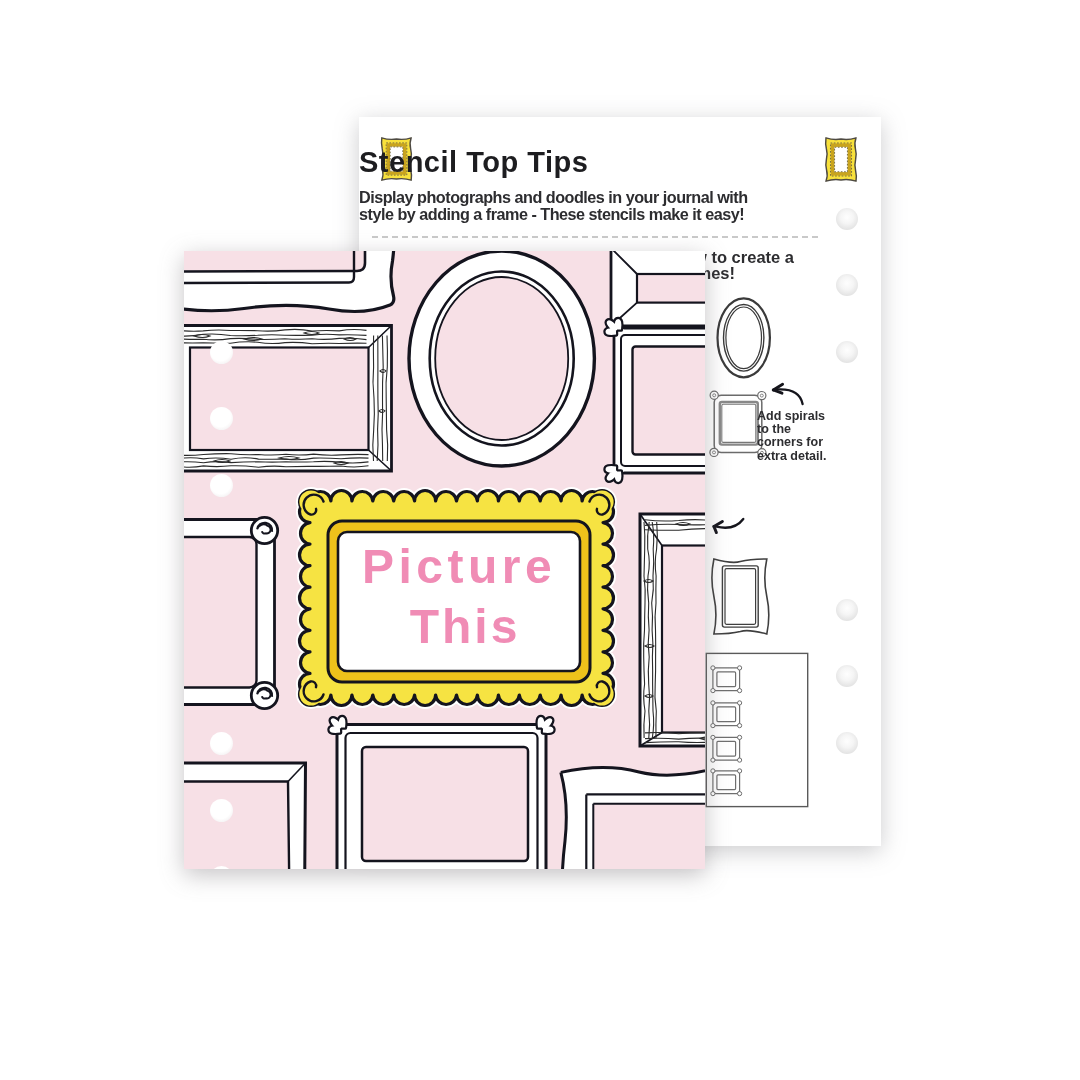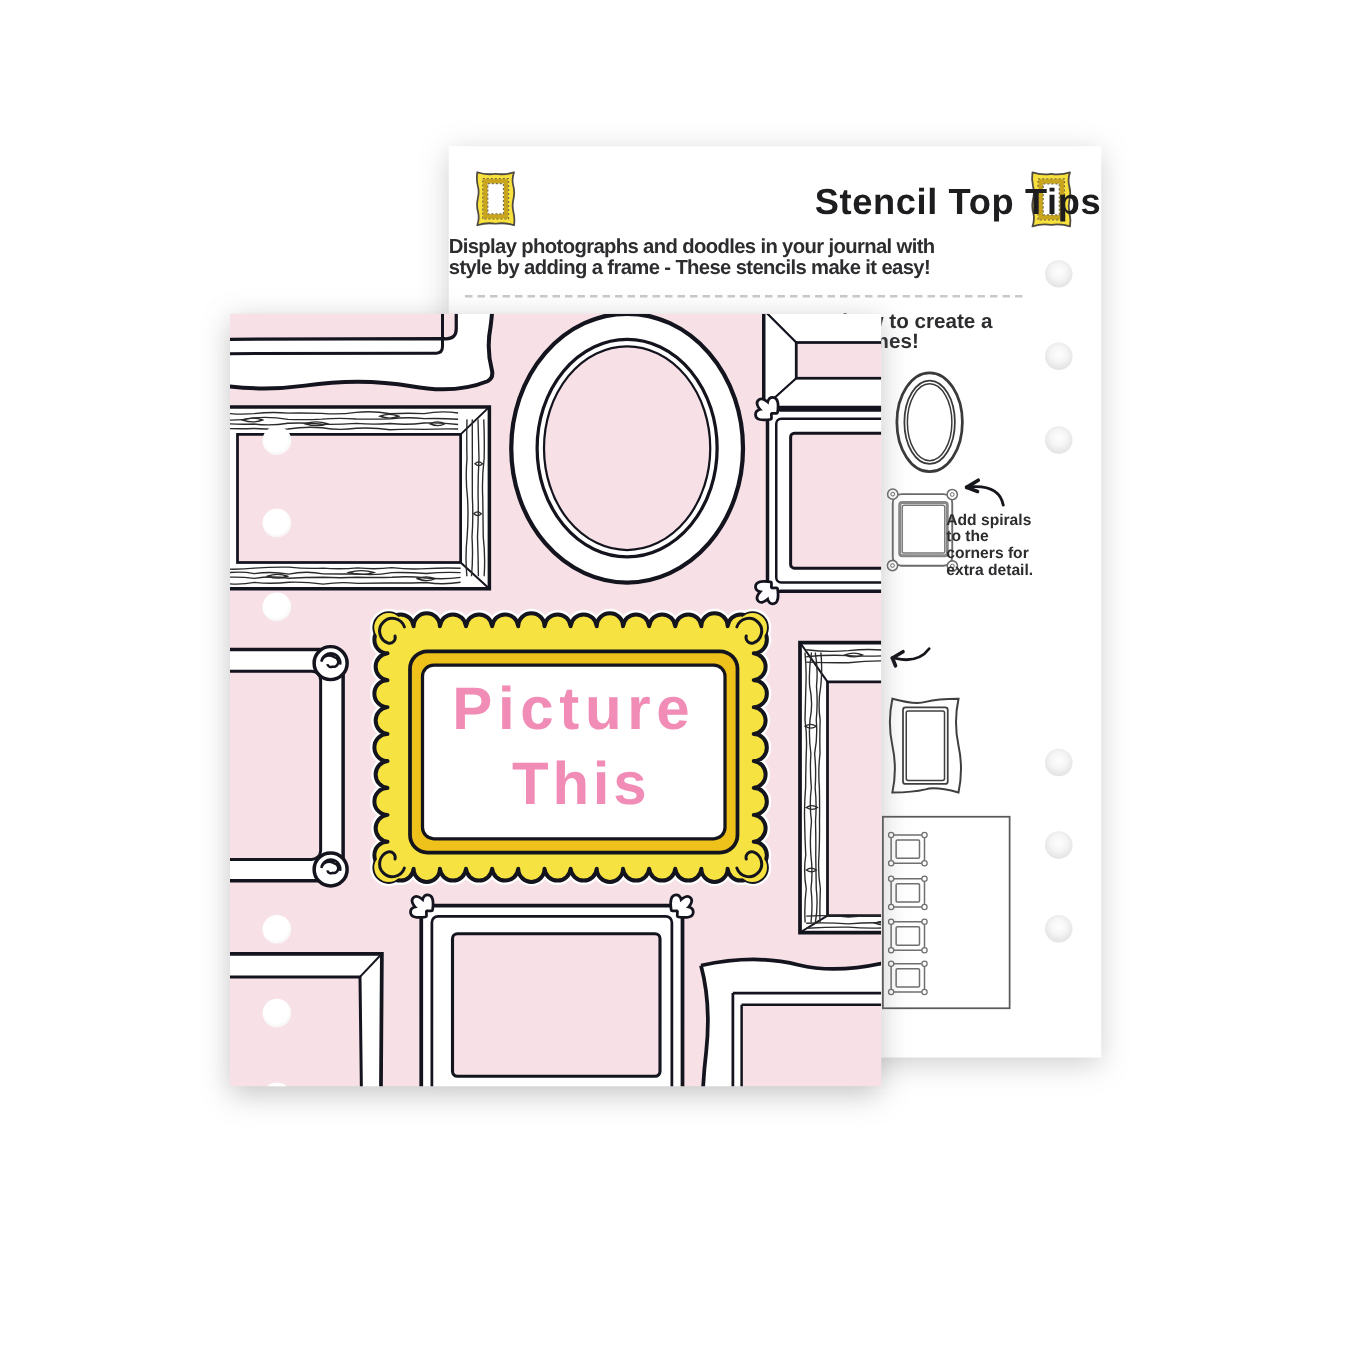--- a/index.html
+++ b/index.html
@@ -1,19 +1,19 @@
 <!DOCTYPE html>
 <html><head><meta charset="utf-8"><style>
 * { margin:0; padding:0; box-sizing:border-box; }
 html,body { width:1080px; height:1080px; background:#ffffff; font-family:"Liberation Sans",sans-serif; position:relative; overflow:hidden; }
 .card { position:absolute; background:#fff; }
 #wcard { left:359px; top:117px; width:522px; height:729px; box-shadow:0 5px 22px rgba(120,120,125,0.38); }
 #pcard { left:184px; top:251px; width:521px; height:618px; background:#f7e0e6; box-shadow:0 6px 22px rgba(120,115,120,0.42); overflow:hidden; }
 #wcard > * { position:absolute; }
-.title { left:0; width:522px; top:31px; text-align:right; font-weight:bold; font-size:29px; line-height:29px; letter-spacing:0.5px; color:#1d1d20;padding-left:20px; }
+.title { left:0; width:522px; top:31px; text-align:left; font-weight:bold; font-size:29px; line-height:29px; letter-spacing:0.5px; color:#1d1d20; }
 .subtitle { left:0; width:522px; top:72px; text-align:left; font-weight:bold; font-size:16.2px; line-height:17px; letter-spacing:-0.5px; color:#2d2d30; }
 .dash { left:13px; top:119px; width:446px; border-top:2px dashed #c9c9c9; }
 .para { font-weight:bold; font-size:16.5px; line-height:16.5px; color:#2d2d30; white-space:nowrap; }
 .small { font-weight:bold; font-size:12.5px; line-height:13.4px; color:#2d2d30; text-align:left; white-space:nowrap; }
 .wh { position:absolute; width:22px; height:22px; border-radius:50%; background:radial-gradient(circle at 50% 42%, #fefefe 0%, #f5f5f5 38%, #e7e7e7 66%, #dedede 86%, rgba(222,222,222,0) 100%); }
 .ph { position:absolute; width:23px; height:23px; border-radius:50%; background:radial-gradient(circle at 46% 42%, #ffffff 0%, #ffffff 55%, #f6f4f5 74%, #e9e6e7 90%, rgba(233,230,231,0) 100%); }
 .icon { }
 </style></head><body>
 <div class="card" id="wcard">
   <div class="icon" style="left:21px;top:19px"><svg width="33" height="46" viewBox="0 0 33 46">

